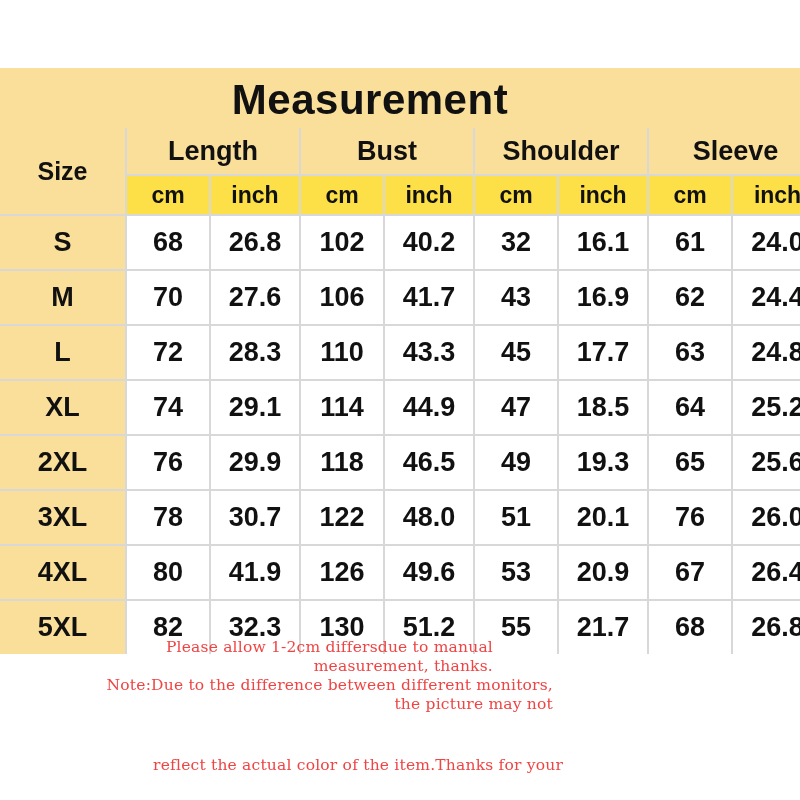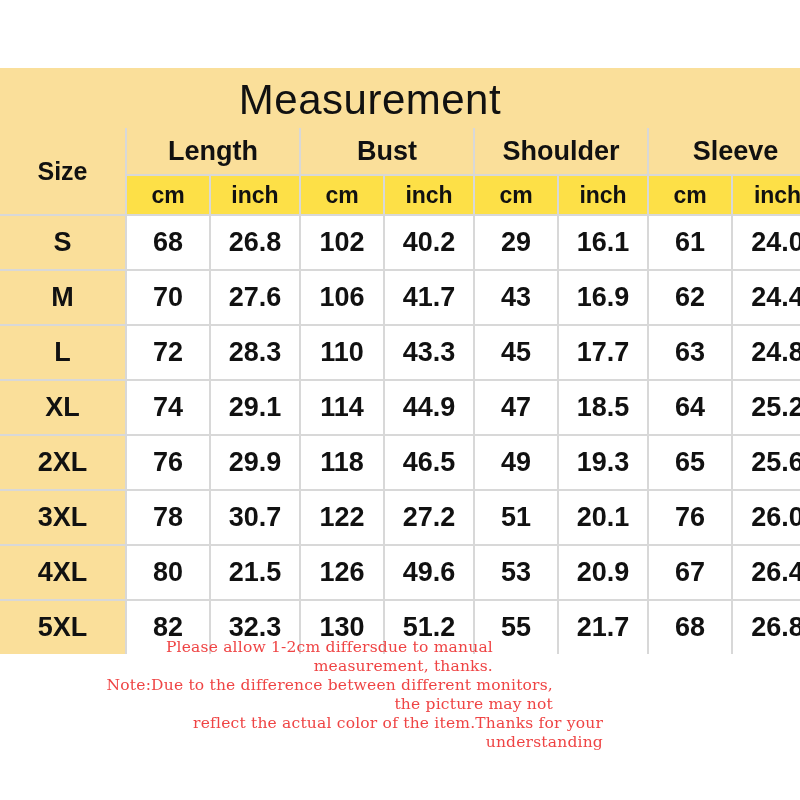--- a/index.html
+++ b/index.html
@@ -28,21 +28,21 @@
     height: 142px;
     background: #fadf9a;
   }
   .title {
     position: absolute;
     left: 0;
     top: 76px;
     width: 740px;
     text-align: center;
     font-size: 42px;
-    font-weight: normal;
+    font-weight: bold;
     color: #111111;
     letter-spacing: 0.5px;
   }
   table.sizechart {
     position: absolute;
     left: 0;
     top: 128px;
     width: 800px;
     border-collapse: collapse;
     table-layout: fixed;
@@ -110,21 +110,21 @@
     line-height: 19px;
     color: #ef4444;
     letter-spacing: 0.2px;
   }
   .notes p {
     margin: 0;
     padding: 0 90px;
   }
   .notes p.n1 { padding: 0 150px; }
   .notes p.n2 { padding: 0 90px; }
-  .notes p.n3 { padding: 0 40px; }
+  .notes p.n3 { padding: 0 80px; margin-top: 42px; }
 </style>
 </head>
 <body>
 
 <div id="sheet">
 
   <div class="band"></div>
 
   <div class="title">Measurement</div>
 
@@ -159,21 +159,21 @@
         <th>inch</th>
       </tr>
     </thead>
     <tbody>
       <tr class="datarow">
         <td class="sizecell">S</td>
         <td>68</td>
         <td>26.8</td>
         <td>102</td>
         <td>40.2</td>
-        <td>29</td>
+        <td>32</td>
         <td>16.1</td>
         <td>61</td>
         <td>24.0</td>
       </tr>
       <tr class="datarow">
         <td class="sizecell">M</td>
         <td>70</td>
         <td>27.6</td>
         <td>106</td>
         <td>41.7</td>
@@ -213,30 +213,30 @@
         <td>49</td>
         <td>19.3</td>
         <td>65</td>
         <td>25.6</td>
       </tr>
       <tr class="datarow">
         <td class="sizecell">3XL</td>
         <td>78</td>
         <td>30.7</td>
         <td>122</td>
-        <td>27.2</td>
+        <td>48.0</td>
         <td>51</td>
         <td>20.1</td>
         <td>76</td>
         <td>26.0</td>
       </tr>
       <tr class="datarow">
         <td class="sizecell">4XL</td>
         <td>80</td>
-        <td>21.5</td>
+        <td>41.9</td>
         <td>126</td>
         <td>49.6</td>
         <td>53</td>
         <td>20.9</td>
         <td>67</td>
         <td>26.4</td>
       </tr>
       <tr class="datarow">
         <td class="sizecell">5XL</td>
         <td>82</td>

